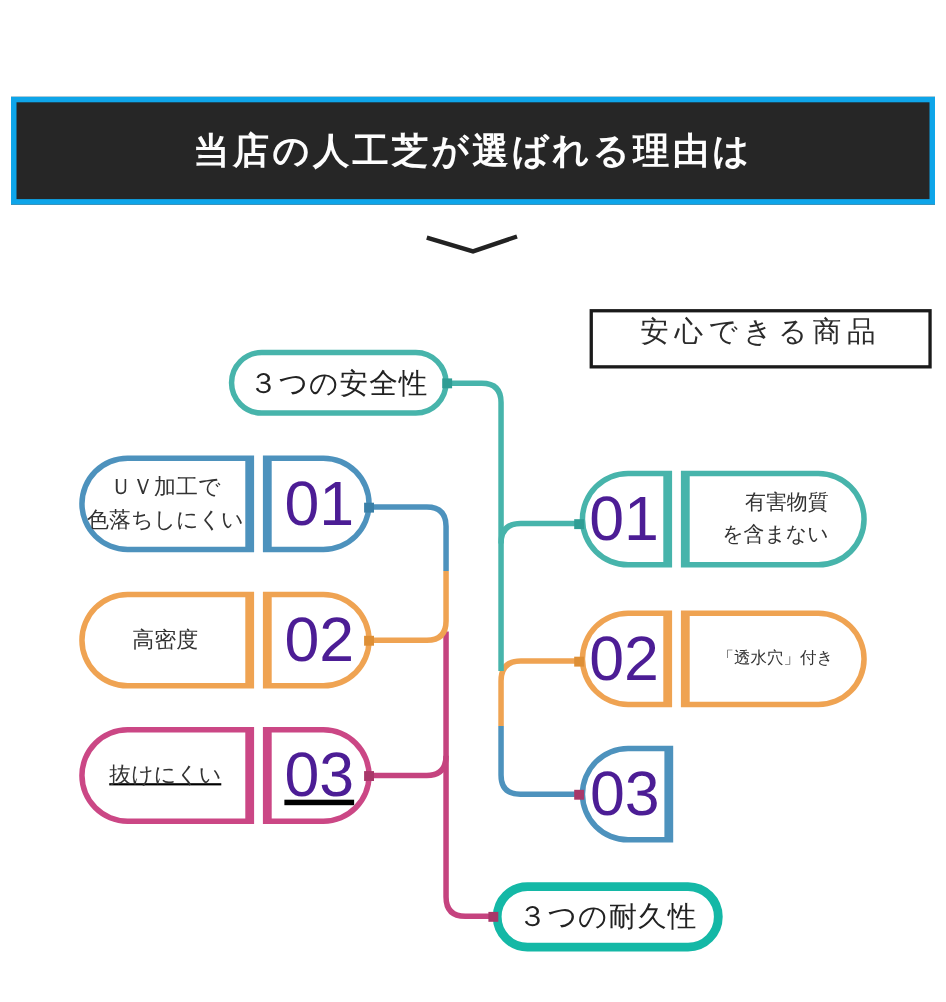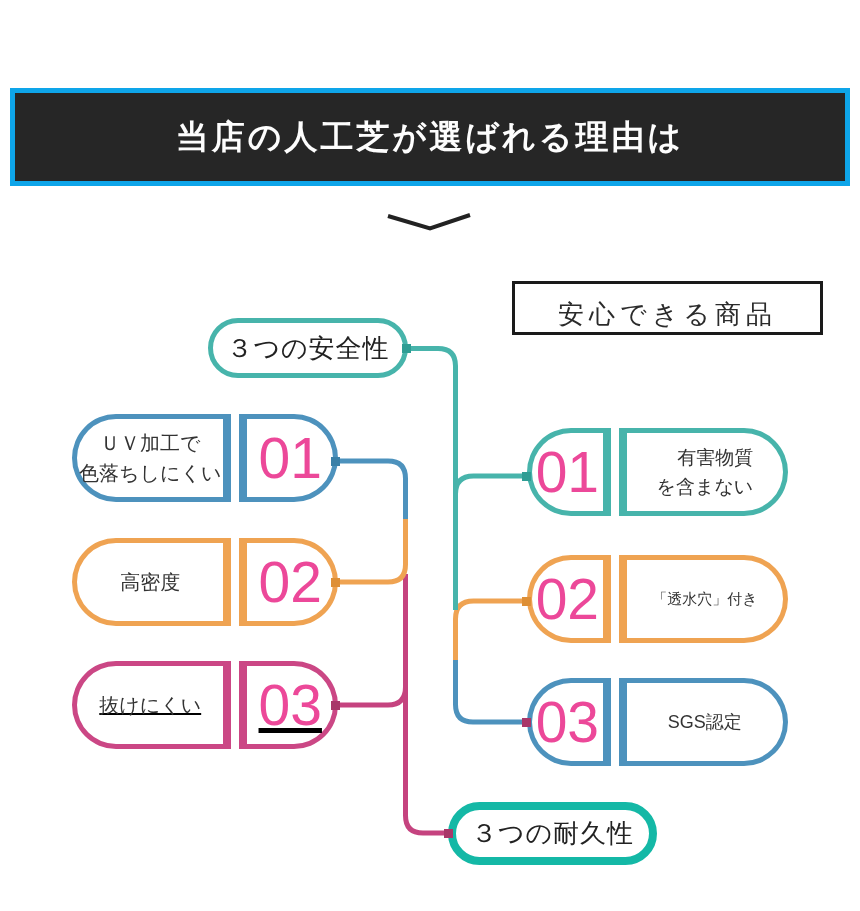--- a/index.html
+++ b/index.html
@@ -8,22 +8,22 @@
   svg.layer{position:absolute;left:0;top:0;pointer-events:none;}
   #lines{z-index:0;}
   #nubs{z-index:3;}
 
   
   .banner{position:absolute;left:10px;top:88px;width:840px;height:98px;box-sizing:border-box;
           background:#262626;border:5px solid #0ea5e9;display:flex;align-items:center;justify-content:center;z-index:1;}
   .banner-title{color:#fdfdfd;font-size:33px;font-weight:bold;letter-spacing:3px;}
 
   
-  .safe-box{position:absolute;left:512px;top:281px;width:311px;height:54px;box-sizing:border-box;
-            background:#fff;border:3px solid #1a1a1a;display:flex;align-items:flex-end;justify-content:center;z-index:1;}
+  .safe-box{position:absolute;left:536px;top:281px;width:311px;height:54px;box-sizing:border-box;
+            background:#fff;border:3px solid #1a1a1a;display:flex;align-items:flex-start;justify-content:center;z-index:1;}
   .safe-box-label{color:#2b2b2b;font-size:26px;letter-spacing:5px;}
 
   
   .group-pill{position:absolute;box-sizing:border-box;background:#fff;display:flex;align-items:center;justify-content:center;z-index:2;}
   .group-label{color:#222;font-size:26px;letter-spacing:1px;}
   .safety-pill{left:208px;top:318px;width:200px;height:60px;border:5px solid #47b4ab;border-radius:30px;}
   .durability-pill{left:448px;top:802px;width:209px;height:63px;border:8px solid #14b8a6;border-radius:32px;}
 
   
   .pill-row{position:absolute;display:flex;gap:8px;height:88px;z-index:1;}
@@ -32,21 +32,21 @@
   .half{background:#fff;border:5px solid;box-sizing:border-box;display:flex;align-items:center;justify-content:center;height:88px;}
   .text-left{width:162px;border-radius:44px 0 0 44px;border-right-width:8px;}
   .num-left{width:100px;border-radius:0 44px 44px 0;border-left-width:8px;}
   .num-right{width:85px;border-radius:44px 0 0 44px;border-right-width:8px;}
   .text-right{width:172px;border-radius:0 44px 44px 0;border-left-width:8px;}
   .b-blue{border-color:#4d92bd;}
   .b-orange{border-color:#efa352;}
   .b-pink{border-color:#cb4785;text-decoration:underline;}
   .b-teal{border-color:#47b4ab;}
 
-  .num{font-size:57px;font-weight:300;color:#ec4899;line-height:1;}
+  .num{font-size:57px;font-weight:300;color:#4c1d95;line-height:1;}
   .label{color:#333;font-size:20px;line-height:1.5;text-align:center;}
   .label-block{color:#333;font-size:19px;line-height:1.55;text-align:right;}
   .label .l2:empty,.label-block .l2:empty{display:none;}
   .l1,.l2{display:block;}
 </style>
 </head>
 <body>
 
 <div id="stage">
 
@@ -133,25 +133,20 @@
       <div class="label" style="font-size:15px">
           <span class="l1">「透水穴」付き</span>
         </div>
     </div>
   </div>
 
   <div class="pill-row row-right" style="top:678px">
     <div class="half num-right b-blue">
       <span class="num">03</span>
     </div>
-    <div class="half text-right b-blue">
-      <div class="label" style="font-size:18px">
-          <span class="l1">SGS認定</span>
-        </div>
-    </div>
   </div>
 
   <svg id="nubs" class="layer" width="860" height="911" viewBox="0 0 860 911">
     <rect x="402" y="344" width="9" height="9" fill="#2f9d94"></rect>
     <rect x="331" y="457" width="9" height="9" fill="#3a80a8"></rect>
     <rect x="331" y="578" width="9" height="9" fill="#de8f36"></rect>
     <rect x="331" y="701" width="9" height="9" fill="#a83769"></rect>
     <rect x="522" y="472" width="9" height="9" fill="#2f9d94"></rect>
     <rect x="522" y="597" width="9" height="9" fill="#de8f36"></rect>
     <rect x="522" y="718" width="9" height="9" fill="#a83769"></rect>

